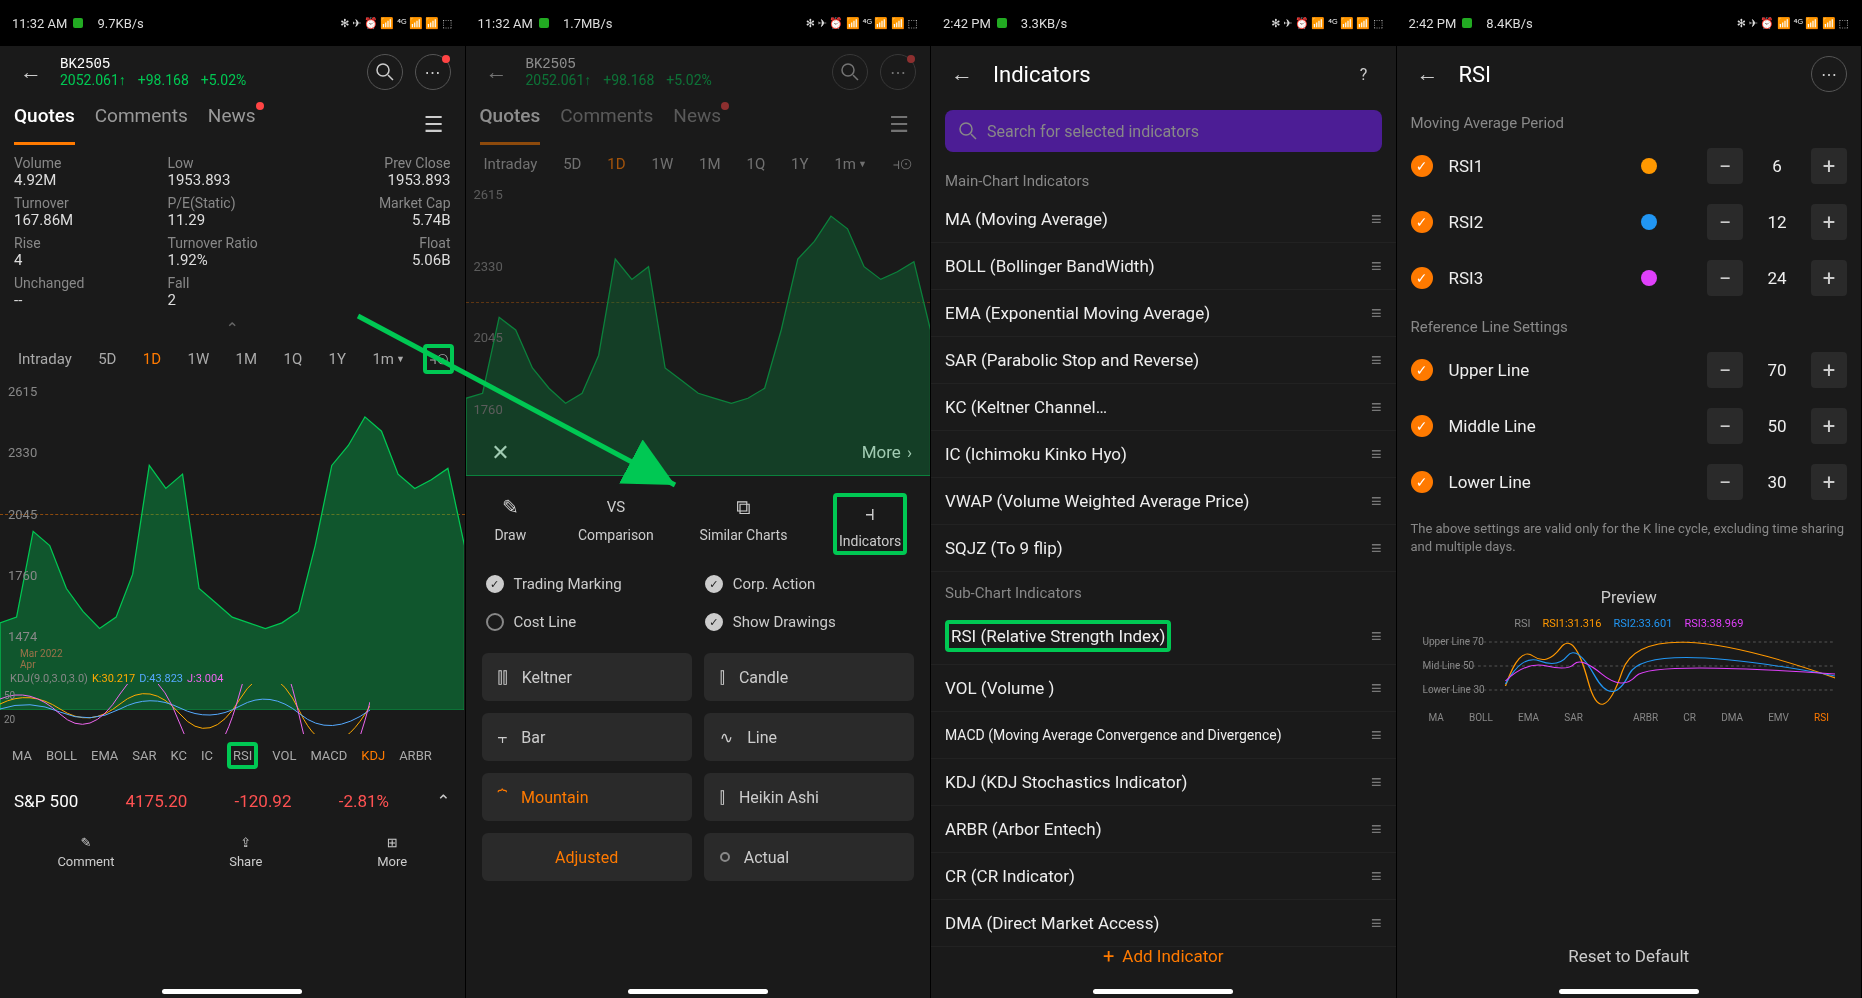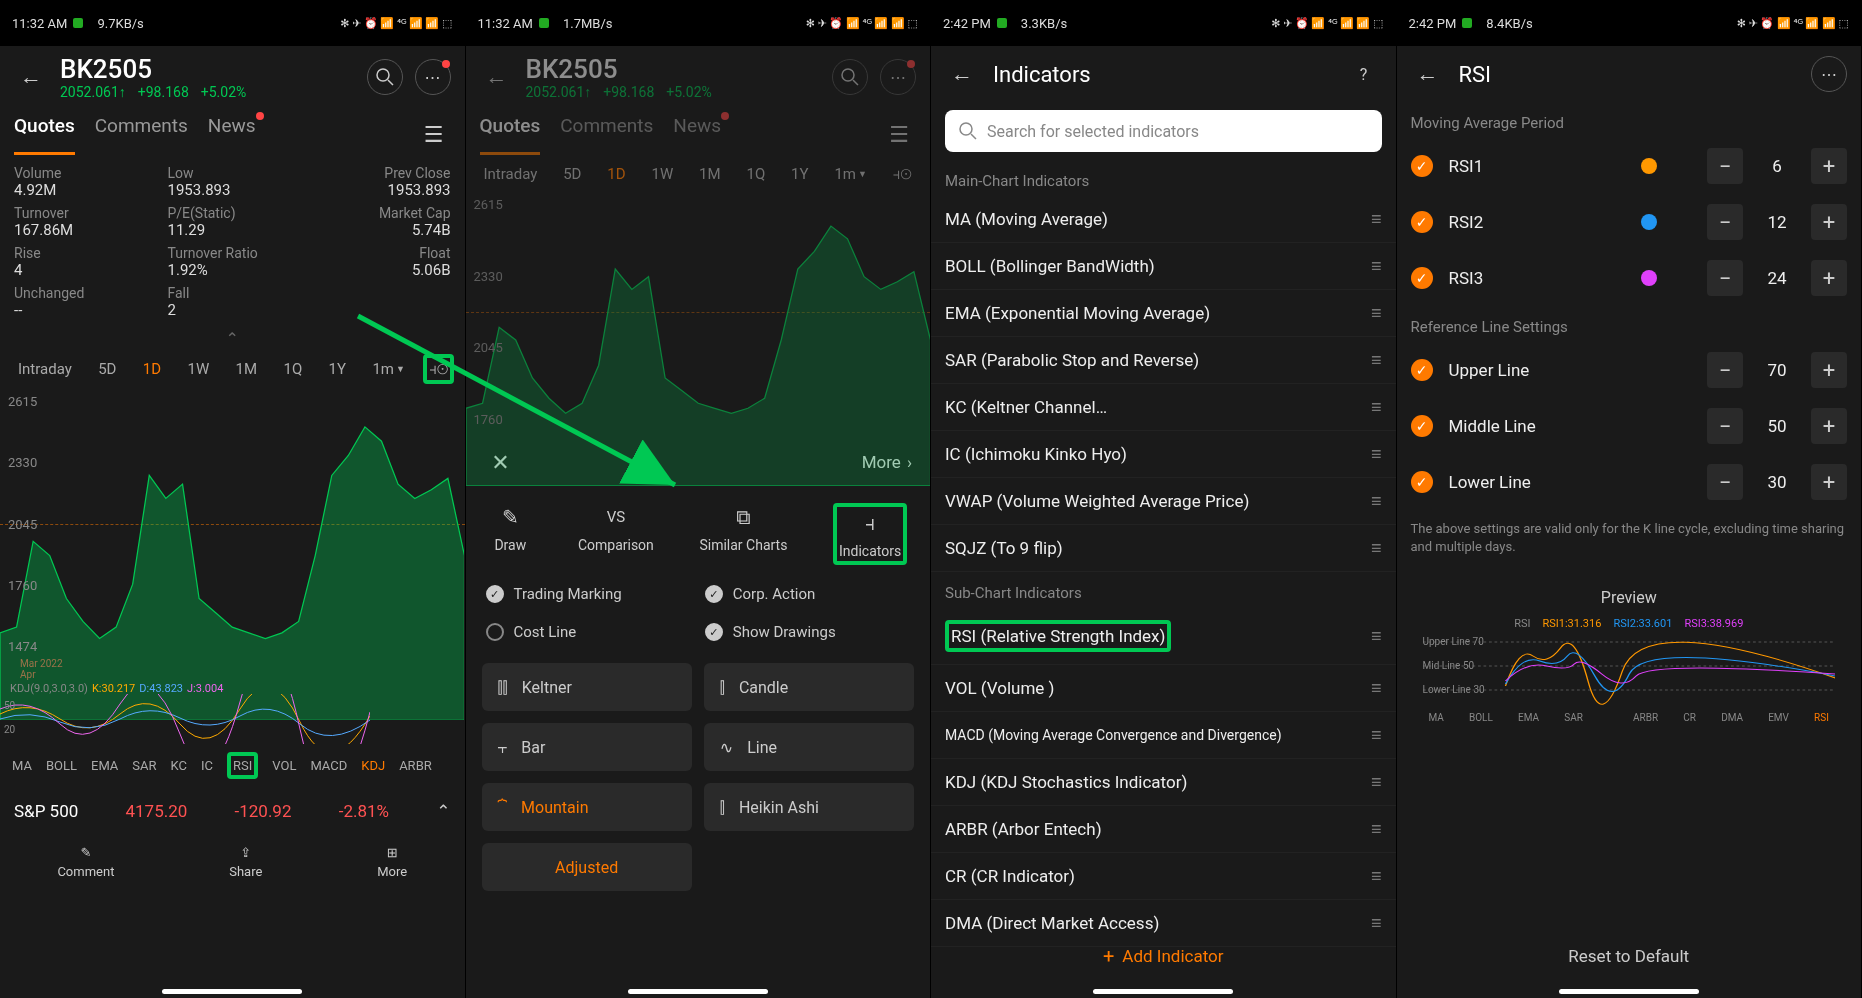--- a/index.html
+++ b/index.html
@@ -5,21 +5,21 @@
 * { margin:0; padding:0; box-sizing:border-box; font-family:-apple-system,BlinkMacSystemFont,'Segoe UI',Roboto,sans-serif; }
 body { background:#000; color:#ccc; display:flex; width:1862px; height:998px; overflow:hidden; }
 .screen { width:25%; height:100%; border-right:1px solid #000; background:#1a1a1a; display:flex; flex-direction:column; position:relative; overflow:hidden; }
 .status-bar { height:46px; display:flex; align-items:center; justify-content:space-between; padding:0 12px; font-size:13px; color:#ddd; background:#000; }
 .status-left { display:flex; align-items:center; gap:6px; }
 .status-right { display:flex; align-items:center; gap:4px; font-size:11px; }
 .dot-green { width:10px; height:10px; background:#2a2; border-radius:2px; }
 .hdr { display:flex; align-items:center; padding:8px 14px; gap:12px; }
 .icon-btn { width:34px; height:34px; display:flex; align-items:center; justify-content:center; cursor:pointer; color:#ccc; font-size:22px; }
 .ticker-box { flex:1; }
-.ticker-sym { font-size:26px; color:#fff; font-weight:500; }
+.ticker-sym { font-size:14px; color:#fff; font-weight:500;font-family:Liberation Mono, monospace; }
 .ticker-line { display:flex; gap:12px; font-size:14px; }
 .price-val { color:#00c853; }
 .chg { color:#00c853; }
 .circ-btn { width:36px; height:36px; border:1px solid #555; border-radius:50%; display:flex; align-items:center; justify-content:center; position:relative; }
 .red-dot { width:8px; height:8px; background:#f44; border-radius:50%; position:absolute; top:0; right:0; }
 .tabrow { display:flex; gap:20px; padding:6px 14px 0; font-size:19px; color:#999; align-items:center; }
 .tabrow .tab { padding-bottom:18px; position:relative; cursor:pointer; }
 .tabrow .tab.active { color:#fff; font-weight:500; }
 .tabrow .tab.active::after { content:''; position:absolute; bottom:0; left:0; right:0; height:3px; background:#ff7a00; }
 .data-grid { display:grid; grid-template-columns:1fr 1fr 1fr; gap:6px 24px; padding:10px 14px; font-size:14px; }
@@ -55,21 +55,21 @@
 .check-row { display:flex; padding:10px 20px; gap:14px; font-size:15px; }
 .check-item { display:flex; align-items:center; gap:10px; flex:1; cursor:pointer; }
 .chk { width:18px; height:18px; border-radius:50%; border:2px solid #888; display:flex; align-items:center; justify-content:center; font-size:11px; }
 .chk.on { background:#ccc; color:#1a1a1a; border-color:#ccc; }
 .style-grid { display:grid; grid-template-columns:1fr 1fr; gap:12px; padding:12px 16px; }
 .style-btn { background:#2a2a2a; border-radius:6px; height:48px; display:flex; align-items:center; gap:14px; padding:0 16px; font-size:16px; color:#ccc; cursor:pointer; }
 .style-btn.active { color:#ff7a00; }
 
 .s-title { display:flex; align-items:center; padding:10px 14px; gap:14px; }
 .s-title .ttl { font-size:22px; color:#fff; flex:1; }
-.search-box { margin:8px 14px; background:#ffffff; border-radius:8px; height:42px; display:flex; align-items:center; padding:0 14px; gap:10px; color:#888; font-size:16px; }
+.search-box { margin:8px 14px; background:#4c1d95; border-radius:8px; height:42px; display:flex; align-items:center; padding:0 14px; gap:10px; color:#888; font-size:16px; }
 .section-lbl { padding:12px 14px 6px; color:#888; font-size:15px; }
 .ind-list-item { display:flex; align-items:center; justify-content:space-between; padding:12px 14px; cursor:pointer; border-bottom:1px solid #222; }
 .ind-list-item .nm { font-size:17px; color:#eee; }
 .drag-icon { font-size:18px; color:#777; }
 .add-ind { position:absolute; bottom:30px; left:0; right:0; display:flex; align-items:center; justify-content:center; gap:8px; color:#ff7a00; font-size:17px; cursor:pointer; }
 
 .param-row { display:flex; align-items:center; padding:10px 14px; gap:10px; }
 .on-chk { width:22px; height:22px; border-radius:50%; background:#ff7a00; display:flex; align-items:center; justify-content:center; color:#fff; font-size:14px; }
 .p-name { flex:1; font-size:17px; color:#eee; margin-left:6px; }
 .color-sw { width:16px; height:16px; border-radius:50%; }
@@ -370,20 +370,24 @@
         <span>⏞</span>
         <span>Mountain</span>
       </div>
     <div class="style-btn">
         <span>⫿</span>
         <span>Heikin Ashi</span>
       </div>
     <div class="style-btn active" style="justify-content:center">
         <span>Adjusted</span>
       </div>
+    <div class="style-btn" style="justify-content:flex-start">
+        <span style="width:10px;height:10px;border:2px solid #888;border-radius:50%"></span>
+        <span>Actual</span>
+      </div>
   </div>
   <div class="home-ind"></div>
 </div>
 
 <div class="screen">
   <div class="status-bar">
     <div class="status-left">
         <span>2:42 PM</span>
         <span class="dot-green"></span>
         <span style="margin-left:8px">3.3KB/s</span>

